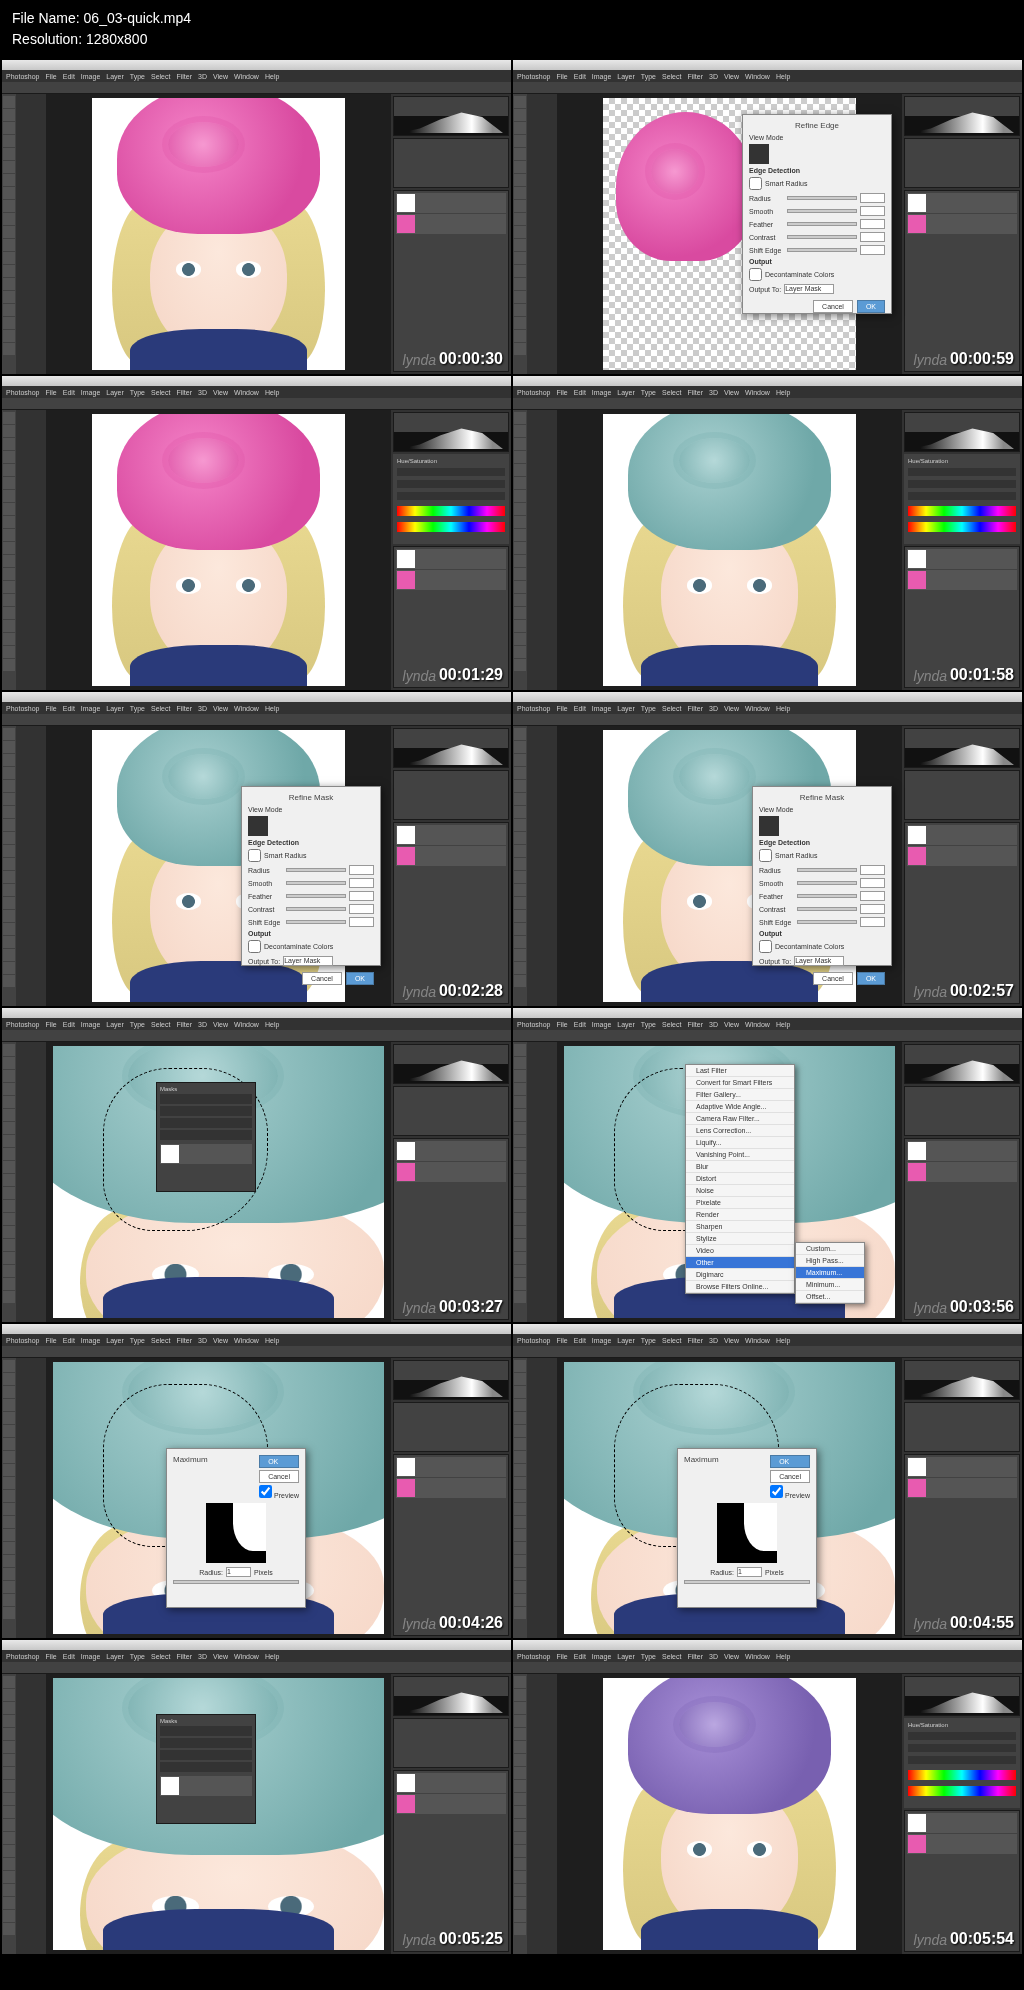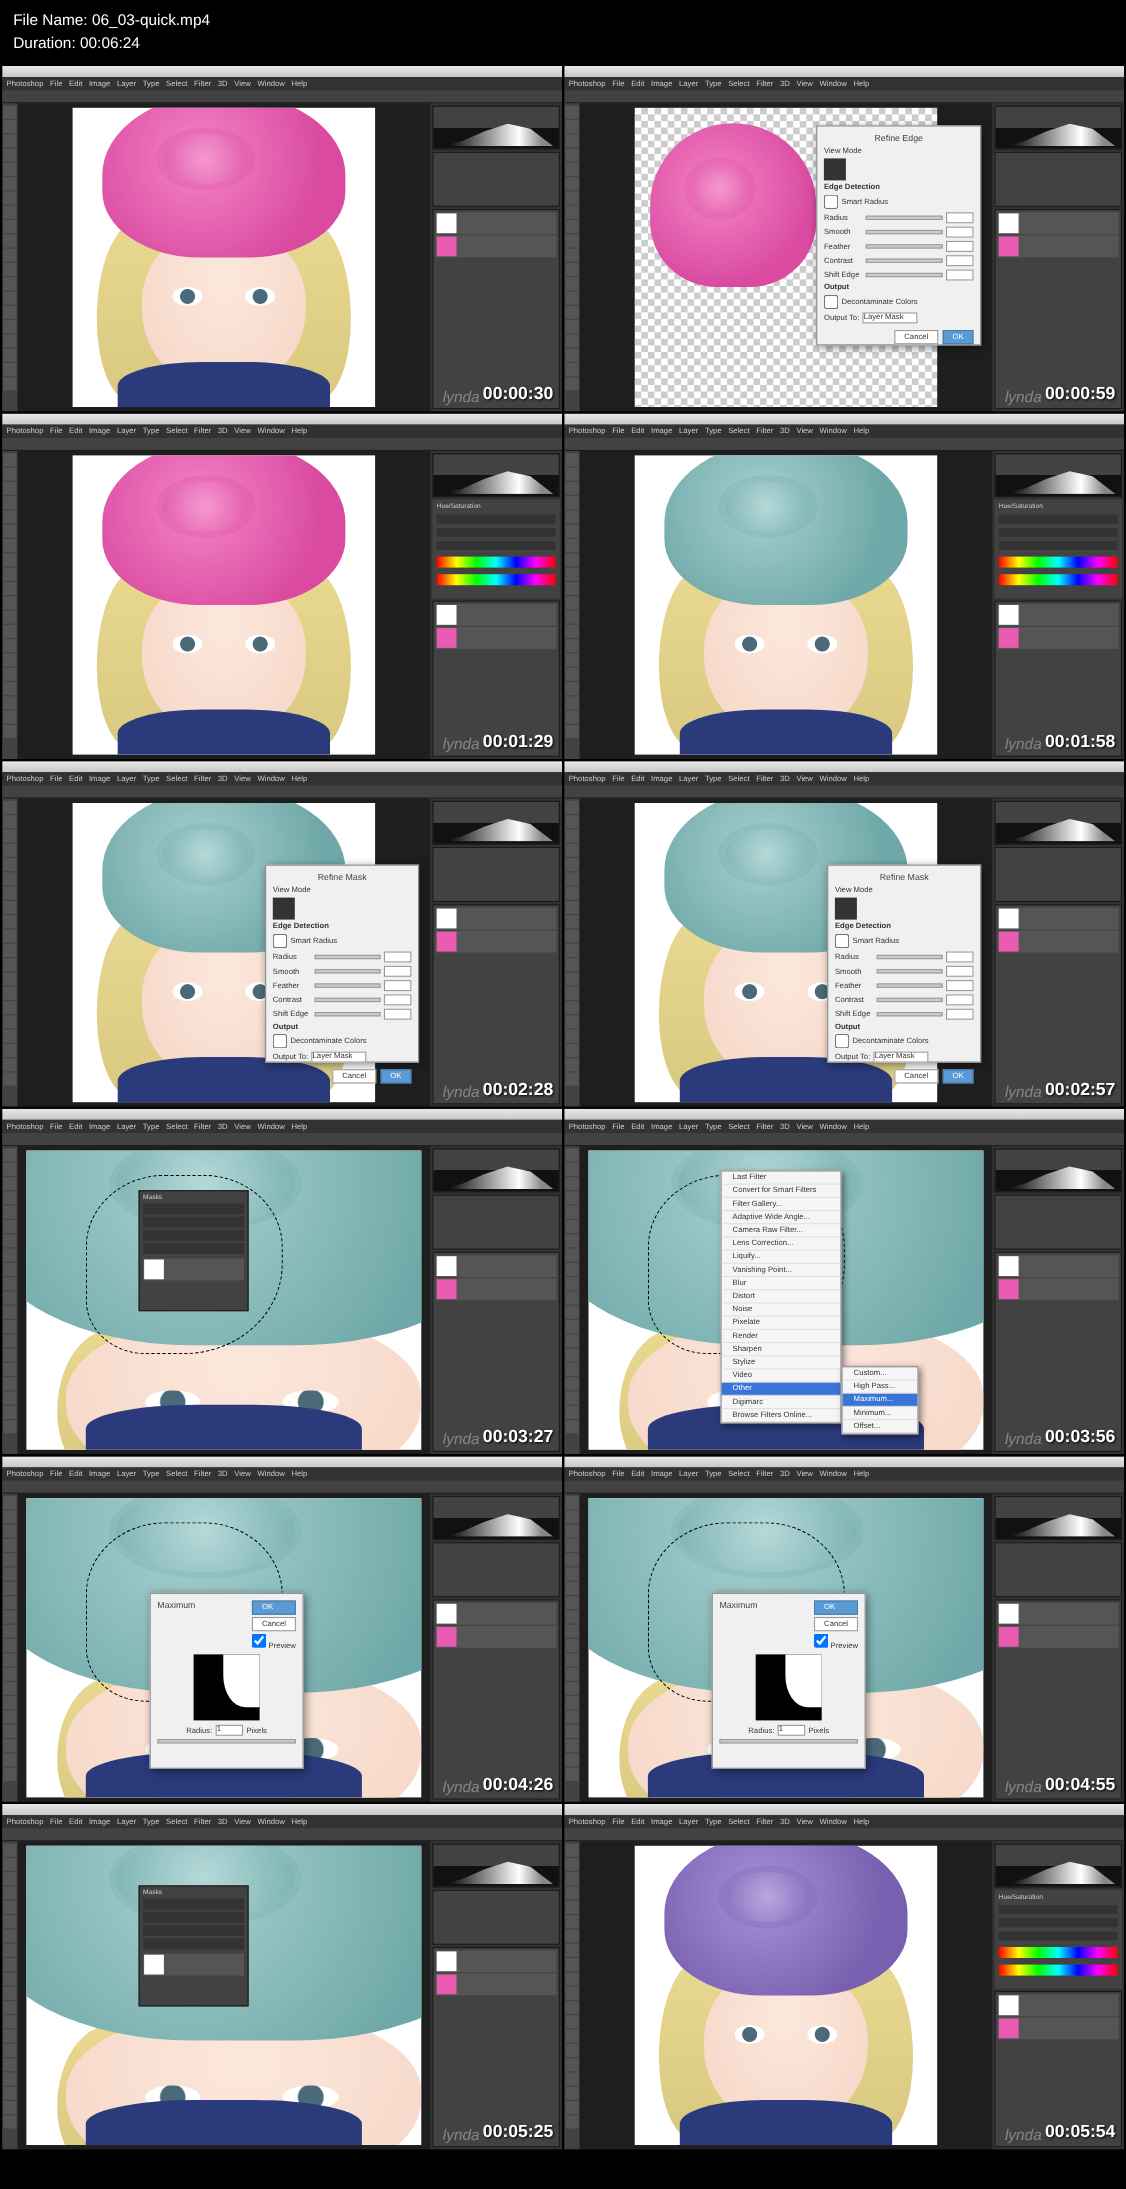--- a/index.html
+++ b/index.html
@@ -11,21 +11,21 @@
 .grid { display: grid; grid-template-columns: 1fr 1fr; gap: 2px; padding: 2px; }
 .thumb { position: relative; background: #222; height: 314px; overflow: hidden; }
 .ps-window { width: 100%; height: 100%; background: #323232; display: flex; flex-direction: column; }
 .mac-bar { height: 10px; background: linear-gradient(#e8e8e8,#c8c8c8); }
 .menu-bar { height: 12px; background: #323232; display: flex; align-items: center; padding: 0 4px; gap: 6px; font-size: 7px; color: #ccc; }
 .menu-item { white-space: nowrap; }
 .opt-bar { height: 12px; background: #424242; border-bottom: 1px solid #1a1a1a; }
 .ps-body { flex: 1; display: flex; }
 .tool-col { width: 14px; background: #424242; display: flex; flex-direction: column; gap: 1px; padding: 2px 1px; }
 .tool { width: 12px; height: 12px; background: #555; }
-.canvas-area { flex: 1; background: #1e1e1e; display: flex; align-items: center; justify-content: center; padding: 4px; position: relative; }
+.canvas-area { flex: 1; background: #1e1e1e; display: flex; align-items: center; justify-content: center; padding: 4px; position: relative; margin-left: 30px; }
 .canvas { background: #fff; width: 75%; height: 100%; position: relative; overflow: hidden; }
 .canvas.transparent { background: repeating-conic-gradient(#ccc 0% 25%, #fff 0% 50%) 0 0/12px 12px; }
 .panels { width: 120px; background: #323232; display: flex; flex-direction: column; gap: 2px; padding: 2px; }
 .panel { background: #424242; flex: 1; border: 1px solid #1a1a1a; }
 .panel.histogram { height: 40px; flex: 0 0 40px; background: linear-gradient(to top, #111 50%, #424242 50%); position: relative; }
 .panel.histogram::after { content:''; position:absolute; bottom:2px; left:5px; right:5px; height:60%; background: linear-gradient(to right, transparent 10%, #888 40%, #fff 70%, #888 90%); clip-path: polygon(0 100%, 20% 80%, 40% 40%, 60% 10%, 80% 30%, 100% 100%); }
 .panel.adj { flex: 0 0 50px; }
 .panel.layers { flex: 1; display: flex; flex-direction: column; padding: 2px; gap: 1px; }
 .layer-row { height: 20px; background: #555; display: flex; align-items: center; gap: 2px; padding: 1px; }
 .layer-thumb { width: 18px; height: 18px; background: #999; }
@@ -82,21 +82,21 @@
 </style>
 </head>
 <body>
 
 <div class="header">
   <div class="header-left">
     <span class="info-line">
       <span>File Name:</span> <span>06_03-quick.mp4</span>
     </span>
     <span class="info-line">
-      <span>Duration:</span> <span>00:06:24</span>
+      <span>Resolution:</span> <span>1280x800</span>
     </span>
   </div>
 </div>
 
 <div class="grid" id="grid">
     <div class="thumb">
       <div class="ps-window">
         <div class="mac-bar"></div>
         <div class="menu-bar">
           <span class="menu-item">Photoshop</span>

